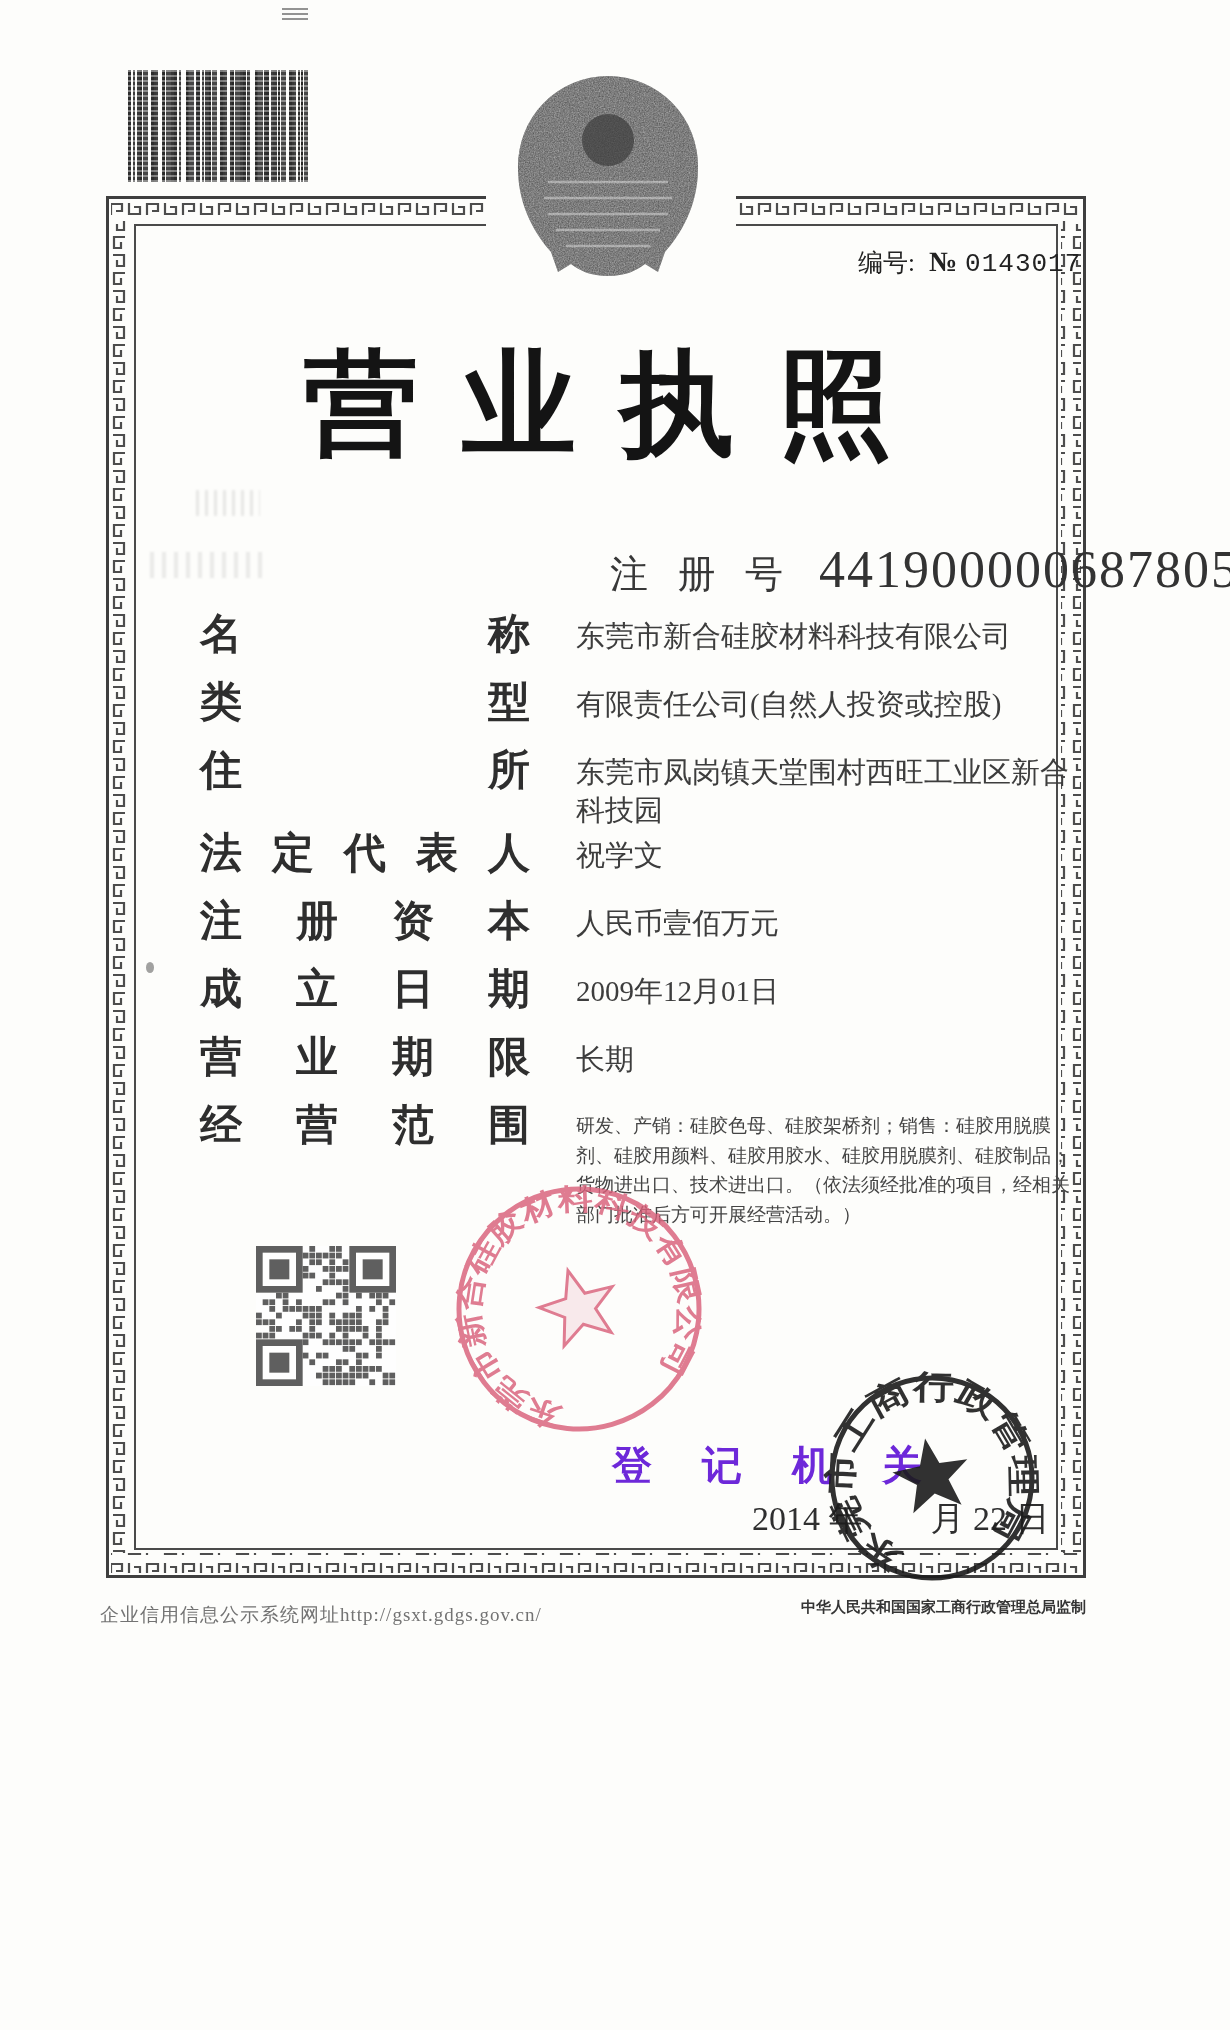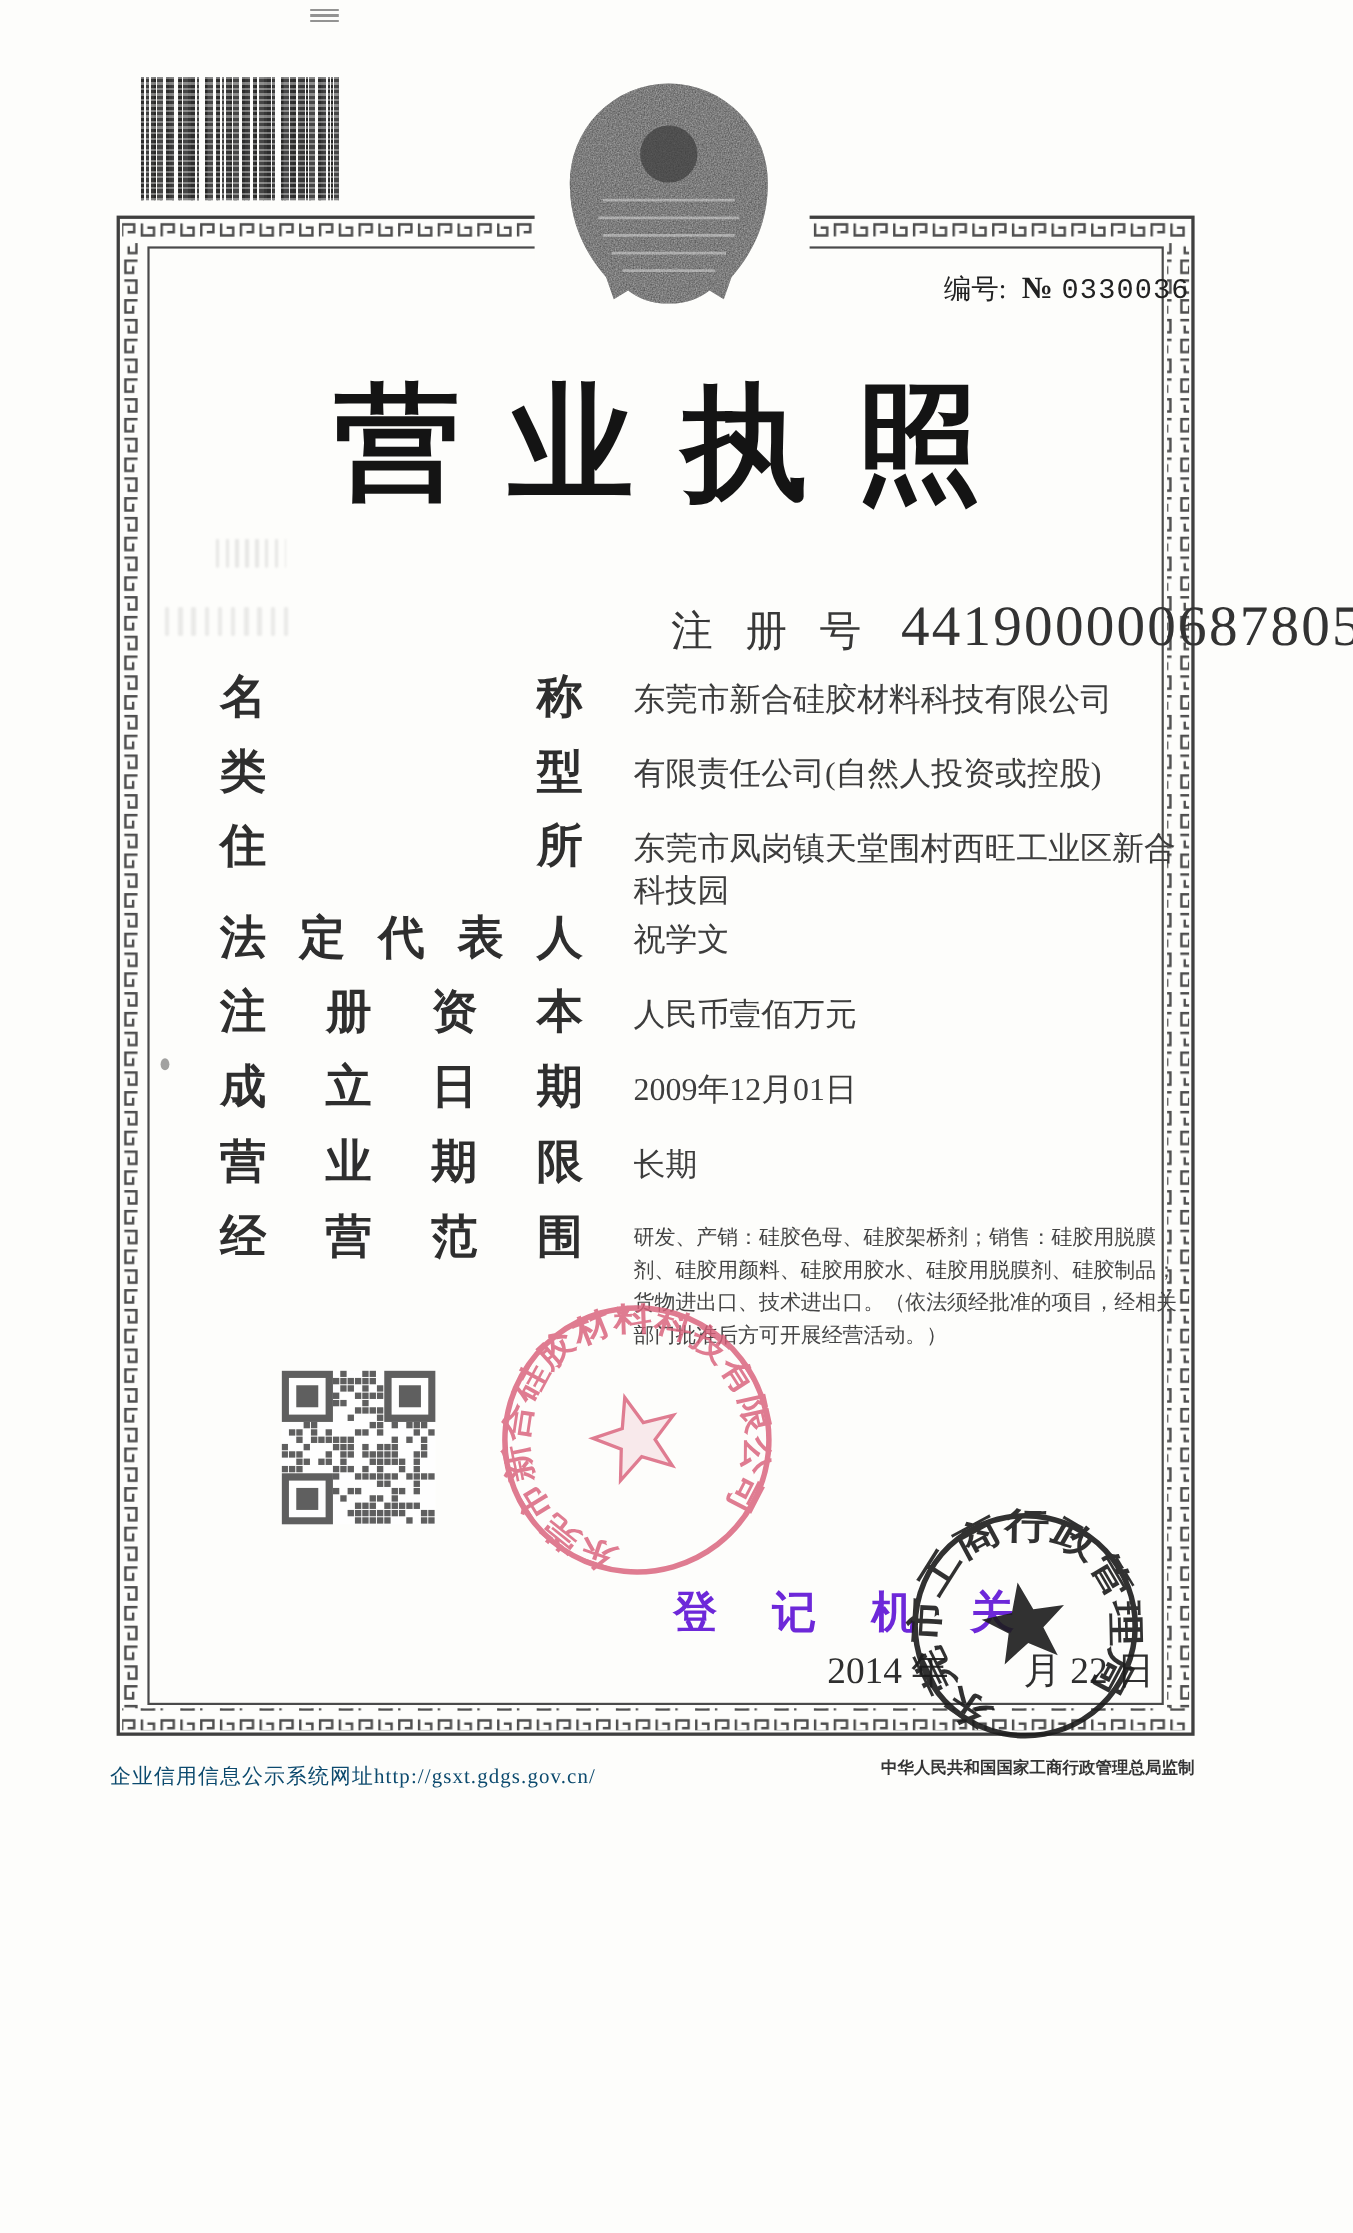--- a/index.html
+++ b/index.html
@@ -56,21 +56,21 @@
   .row-value.scope{font-size:19px; line-height:1.55; max-width:505px; padding-top:10px; color:#444;}
   
   .qr{position:absolute; left:256px; top:1246px; opacity:.82;}
   
   .registrar{position:absolute; left:612px; top:1438px; font-size:40px; font-weight:700;
     letter-spacing:20px; color:#6d28d9; white-space:nowrap;}
   .dateline{position:absolute; left:752px; top:1496px; font-size:34px; color:#2f2f2f; white-space:nowrap;}
   .seal-red{position:absolute; left:448px; top:1178px; opacity:.82; transform:rotate(-16deg);}
   .seal-black{position:absolute; left:818px; top:1364px; opacity:.9; transform:rotate(-10deg);}
   
-  .footer-left{position:absolute; left:100px; top:1602px; font-size:19px; letter-spacing:1px; color:#0c4a6e;}
+  .footer-left{position:absolute; left:100px; top:1602px; font-size:19px; letter-spacing:1px; color:#737373;}
   .footer-right{position:absolute; right:144px; top:1598px; font-size:15px; font-weight:600; color:#353535;}
 </style>
 </head>
 <body>
 
 <div class="page">
 
   <div class="smudge smudge-top"></div>
   <div class="smudge smudge-a"></div>
   <div class="smudge smudge-b"></div>
@@ -113,21 +113,21 @@
       <line x1="36" y1="112" x2="156" y2="112"></line>
       <line x1="32" y1="128" x2="160" y2="128"></line>
       <line x1="36" y1="144" x2="156" y2="144"></line>
       <line x1="44" y1="160" x2="148" y2="160"></line>
       <line x1="54" y1="176" x2="138" y2="176"></line>
     </g>
     <circle cx="96" cy="70" r="26" fill="#3c3c3c" opacity=".7"></circle>
   </svg>
 
   <div class="serial">
-    <span>编号:</span><span class="no-sign">№</span><span class="digits">0330036</span>
+    <span>编号:</span><span class="no-sign">№</span><span class="digits">0143017</span>
   </div>
 
   <h1 class="title">营业执照</h1>
 
   <div class="regline">
     <span class="reg-label">注 册 号</span>
     <span class="reg-number">441900000687805</span>
   </div>
 
   <div class="fields">

